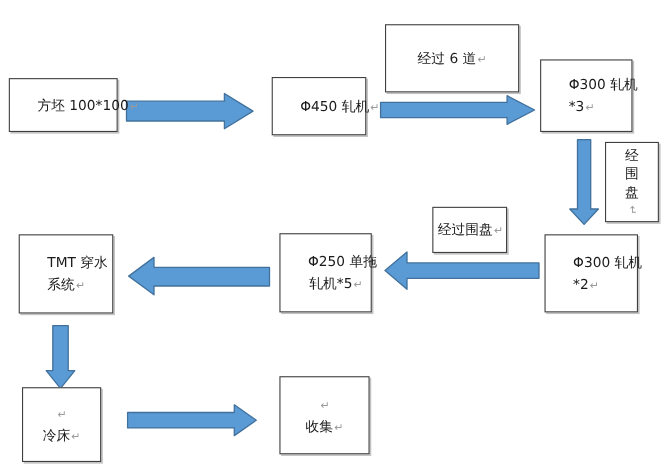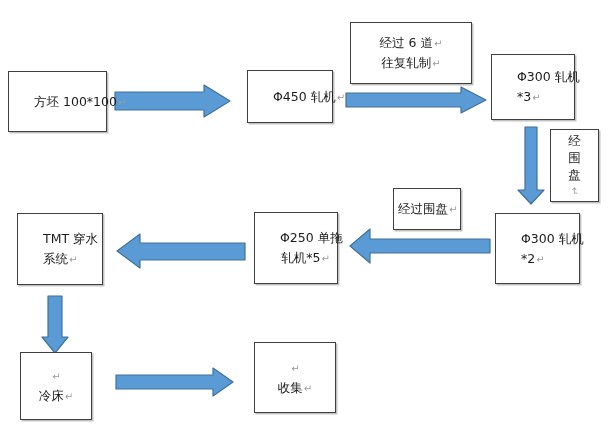--- a/index.html
+++ b/index.html
@@ -79,31 +79,30 @@
   <svg class="arrows" viewBox="0 0 610 425">
     <polygon points="115,92 204,92 204,85 230,101 204,117 204,110 115,110"></polygon>
     <polygon points="346,93 461,93 461,87 486,100 461,113 461,107 346,107"></polygon>
     <polygon points="525,127 537,127 537,190 544,190 531,204 518,190 525,190"></polygon>
     <polygon points="490,239 370,239 370,229 350,246 370,263 370,253 490,253"></polygon>
     <polygon points="245,243 140,243 140,234 117,251 140,268 140,260 245,260"></polygon>
     <polygon points="48,296 62,296 62,337 68,337 55,353 42,337 48,337"></polygon>
     <polygon points="116,375 213,375 213,368 233,382 213,396 213,389 116,389"></polygon>
   </svg>
 
-  <div class="node" style="left:8px; top:71px; width:99px; height:61px;text-align:center;">
+  <div class="node" style="left:8px; top:71px; width:99px; height:49px;text-align:center;">
     <div class="line"><span>方坯 100*100</span><span class="mark">↵</span></div>
   </div>
 
   <div class="node" style="left:247px; top:70px; width:86px; height:53px;">
     <div class="line"><span>Φ450 轧机</span><span class="mark">↵</span></div>
   </div>
 
   <div class="node center" style="left:350px; top:22px; width:122px; height:62px;">
     <div class="line"><span>经过 6 道</span><span class="mark">↵</span></div>
-    <div class="line"><span>往复轧制</span><span class="mark">↵</span></div>
   </div>
 
   <div class="node" style="left:491px; top:54px; width:84px; height:66px;">
     <div class="line"><span>Φ300 轧机</span></div>
     <div class="line"><span>*3</span><span class="mark">↵</span></div>
   </div>
 
   <div class="node vnode" style="left:550px; top:129px; width:49px; height:73px;">
     <span class="vtext">经围盘</span>
     <span class="mark vmark">↵</span>

